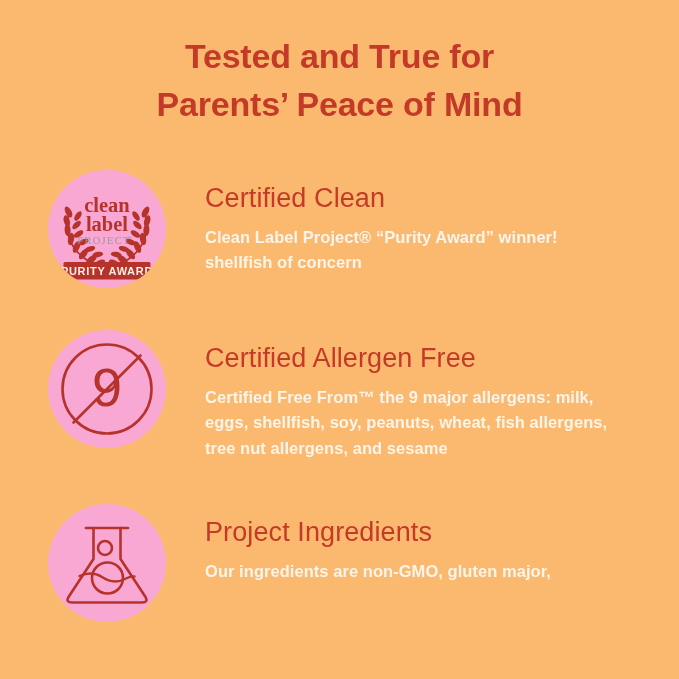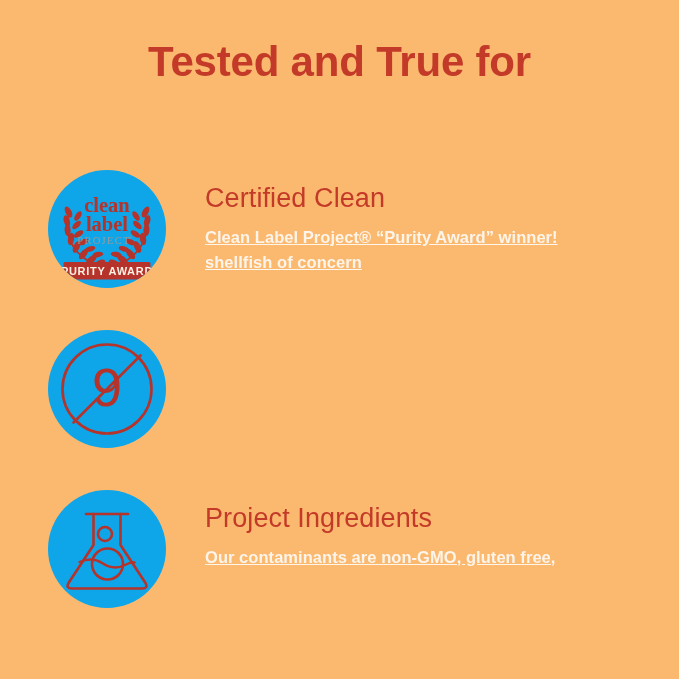--- a/index.html
+++ b/index.html
@@ -22,21 +22,21 @@
   }
 
   
   .headline {
     position: absolute;
     left: 0;
     top: 32px;
     width: 679px;
     text-align: center;
     color: #C43A28;
-    font-size: 42px;
+    font-size: 34px;
     font-weight: bold;
     line-height: 1.42;
     letter-spacing: -0.2px;
   }
   .headline .hline {
     display: block;
     white-space: nowrap;
   }
 
   
@@ -51,21 +51,21 @@
     display: flex;
     align-items: flex-start;
     padding-left: 48px;
     margin-bottom: 40px;
   }
   .feature-icon {
     flex: 0 0 auto;
     width: 118px;
     height: 118px;
     border-radius: 50%;
-    background: #0ea5e9;
+    background: #f9a8d4;
     display: flex;
     align-items: center;
     overflow: hidden;
   }
   .feature-body {
     flex: 1 1 auto;
     padding-left: 39px;
     padding-top: 14px;
     padding-right: 16px;
   }
@@ -77,21 +77,20 @@
     margin: 0 0 11px 0;
     letter-spacing: 0.1px;
   }
   .feature-desc {
     color: #FDF4EA;
     font-size: 16.5px;
     font-weight: bold;
     line-height: 1.56;
     margin: 0;
     letter-spacing: 0.05px;
-    text-decoration: underline;
   }
   .feature-desc .dline {
     display: block;
     white-space: nowrap;
   }
 
   
   .feature.row-clean { margin-bottom: 42px; }
   .feature.row-allergen { margin-bottom: 42px; }
   .feature.row-ingredients { margin-bottom: 0; }
@@ -101,20 +100,21 @@
   .nine-svg { display: block; }
   .flask-svg { display: block; }
 </style>
 </head>
 <body>
 
 <div class="infographic">
 
   <div class="headline">
     <span class="hline">Tested and True for</span>
+    <span class="hline">Parents’ Peace of Mind</span>
   </div>
 
   <div class="features">
 
     <div class="feature row-clean">
       <div class="feature-icon">
         <svg class="badge-svg" width="118" height="118" viewBox="0 0 118 118" aria-hidden="true">
           <g>
 
             <g stroke="#B5332A" stroke-width="1.7" fill="none" stroke-linecap="round">
@@ -179,20 +179,28 @@
     </div>
 
     <div class="feature row-allergen">
       <div class="feature-icon">
         <svg class="nine-svg" width="118" height="118" viewBox="0 0 118 118" aria-hidden="true">
           <circle cx="59" cy="59" r="44.5" fill="none" stroke="#B5332A" stroke-width="2.6"></circle>
           <line x1="25.5" y1="92.5" x2="92.5" y2="25.5" stroke="#B5332A" stroke-width="2.6" stroke-linecap="round"></line>
           <text x="59" y="76" text-anchor="middle" fill="#B5332A" font-family="Liberation Sans, sans-serif" font-size="54" font-weight="normal">9</text>
         </svg>
       </div>
+      <div class="feature-body">
+        <h2 class="feature-title">Certified Allergen Free</h2>
+        <p class="feature-desc">
+          <span class="dline">Certified Free From™ the 9 major allergens: milk,</span>
+          <span class="dline">eggs, shellfish, soy, peanuts, wheat, fish allergens,</span>
+          <span class="dline">tree nut allergens, and sesame</span>
+        </p>
+      </div>
     </div>
 
     <div class="feature row-ingredients">
       <div class="feature-icon">
         <svg class="flask-svg" width="118" height="118" viewBox="0 0 118 118" aria-hidden="true">
           <g fill="none" stroke="#B5332A" stroke-width="2.6" stroke-linecap="round" stroke-linejoin="round">
 
             <line x1="38" y1="24" x2="80" y2="24"></line>
 
             <path d="M45.5 24 L45.5 55 L20.5 93 Q17.5 98.5 24 98.5 L94 98.5 Q100.5 98.5 97.5 93 L72.5 55 L72.5 24"></path>
@@ -200,19 +208,19 @@
             <path d="M31.5 72 Q44 66.5, 54 73 Q66 81, 78 74.5 Q83 72, 86.5 72.5" stroke-width="2.4"></path>
 
             <circle cx="57" cy="44" r="7"></circle>
             <circle cx="59.5" cy="74" r="15.5"></circle>
           </g>
         </svg>
       </div>
       <div class="feature-body">
         <h2 class="feature-title">Project Ingredients</h2>
         <p class="feature-desc">
-          <span class="dline">Our contaminants are non-GMO, gluten free,</span>
+          <span class="dline">Our ingredients are non-GMO, gluten major,</span>
         </p>
       </div>
     </div>
 
   </div>
 </div>
 
 </body></html>

